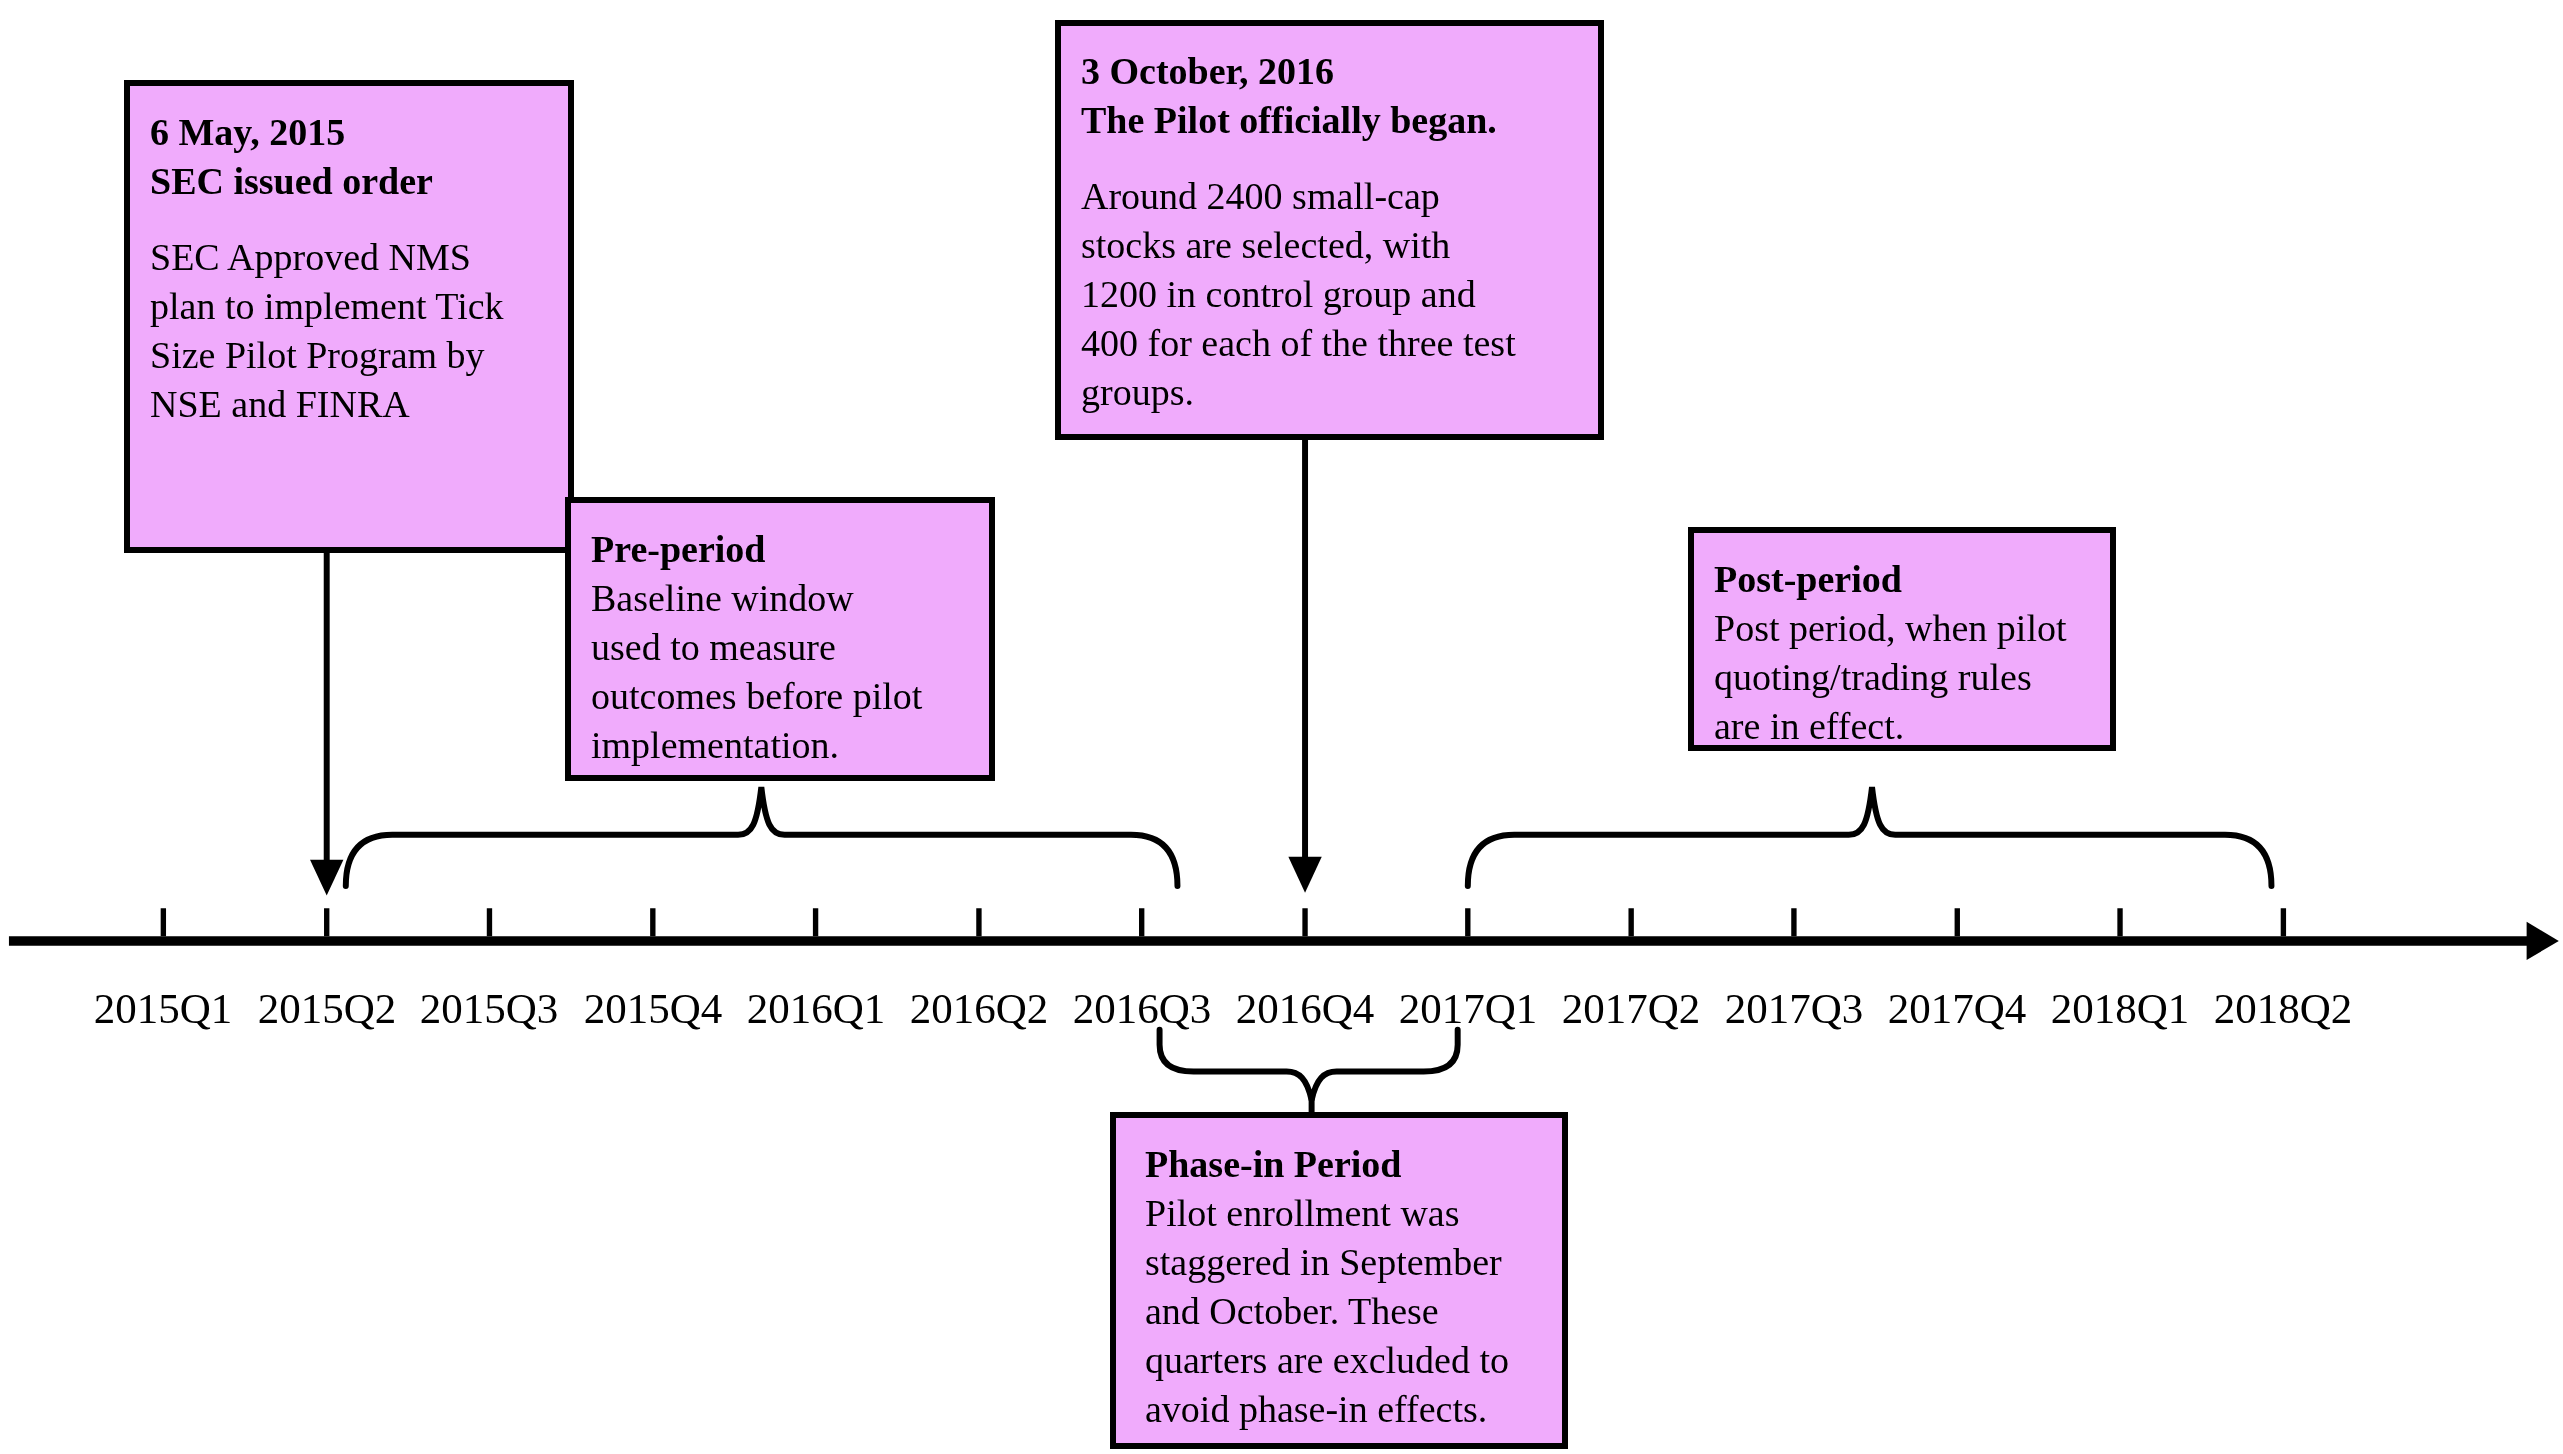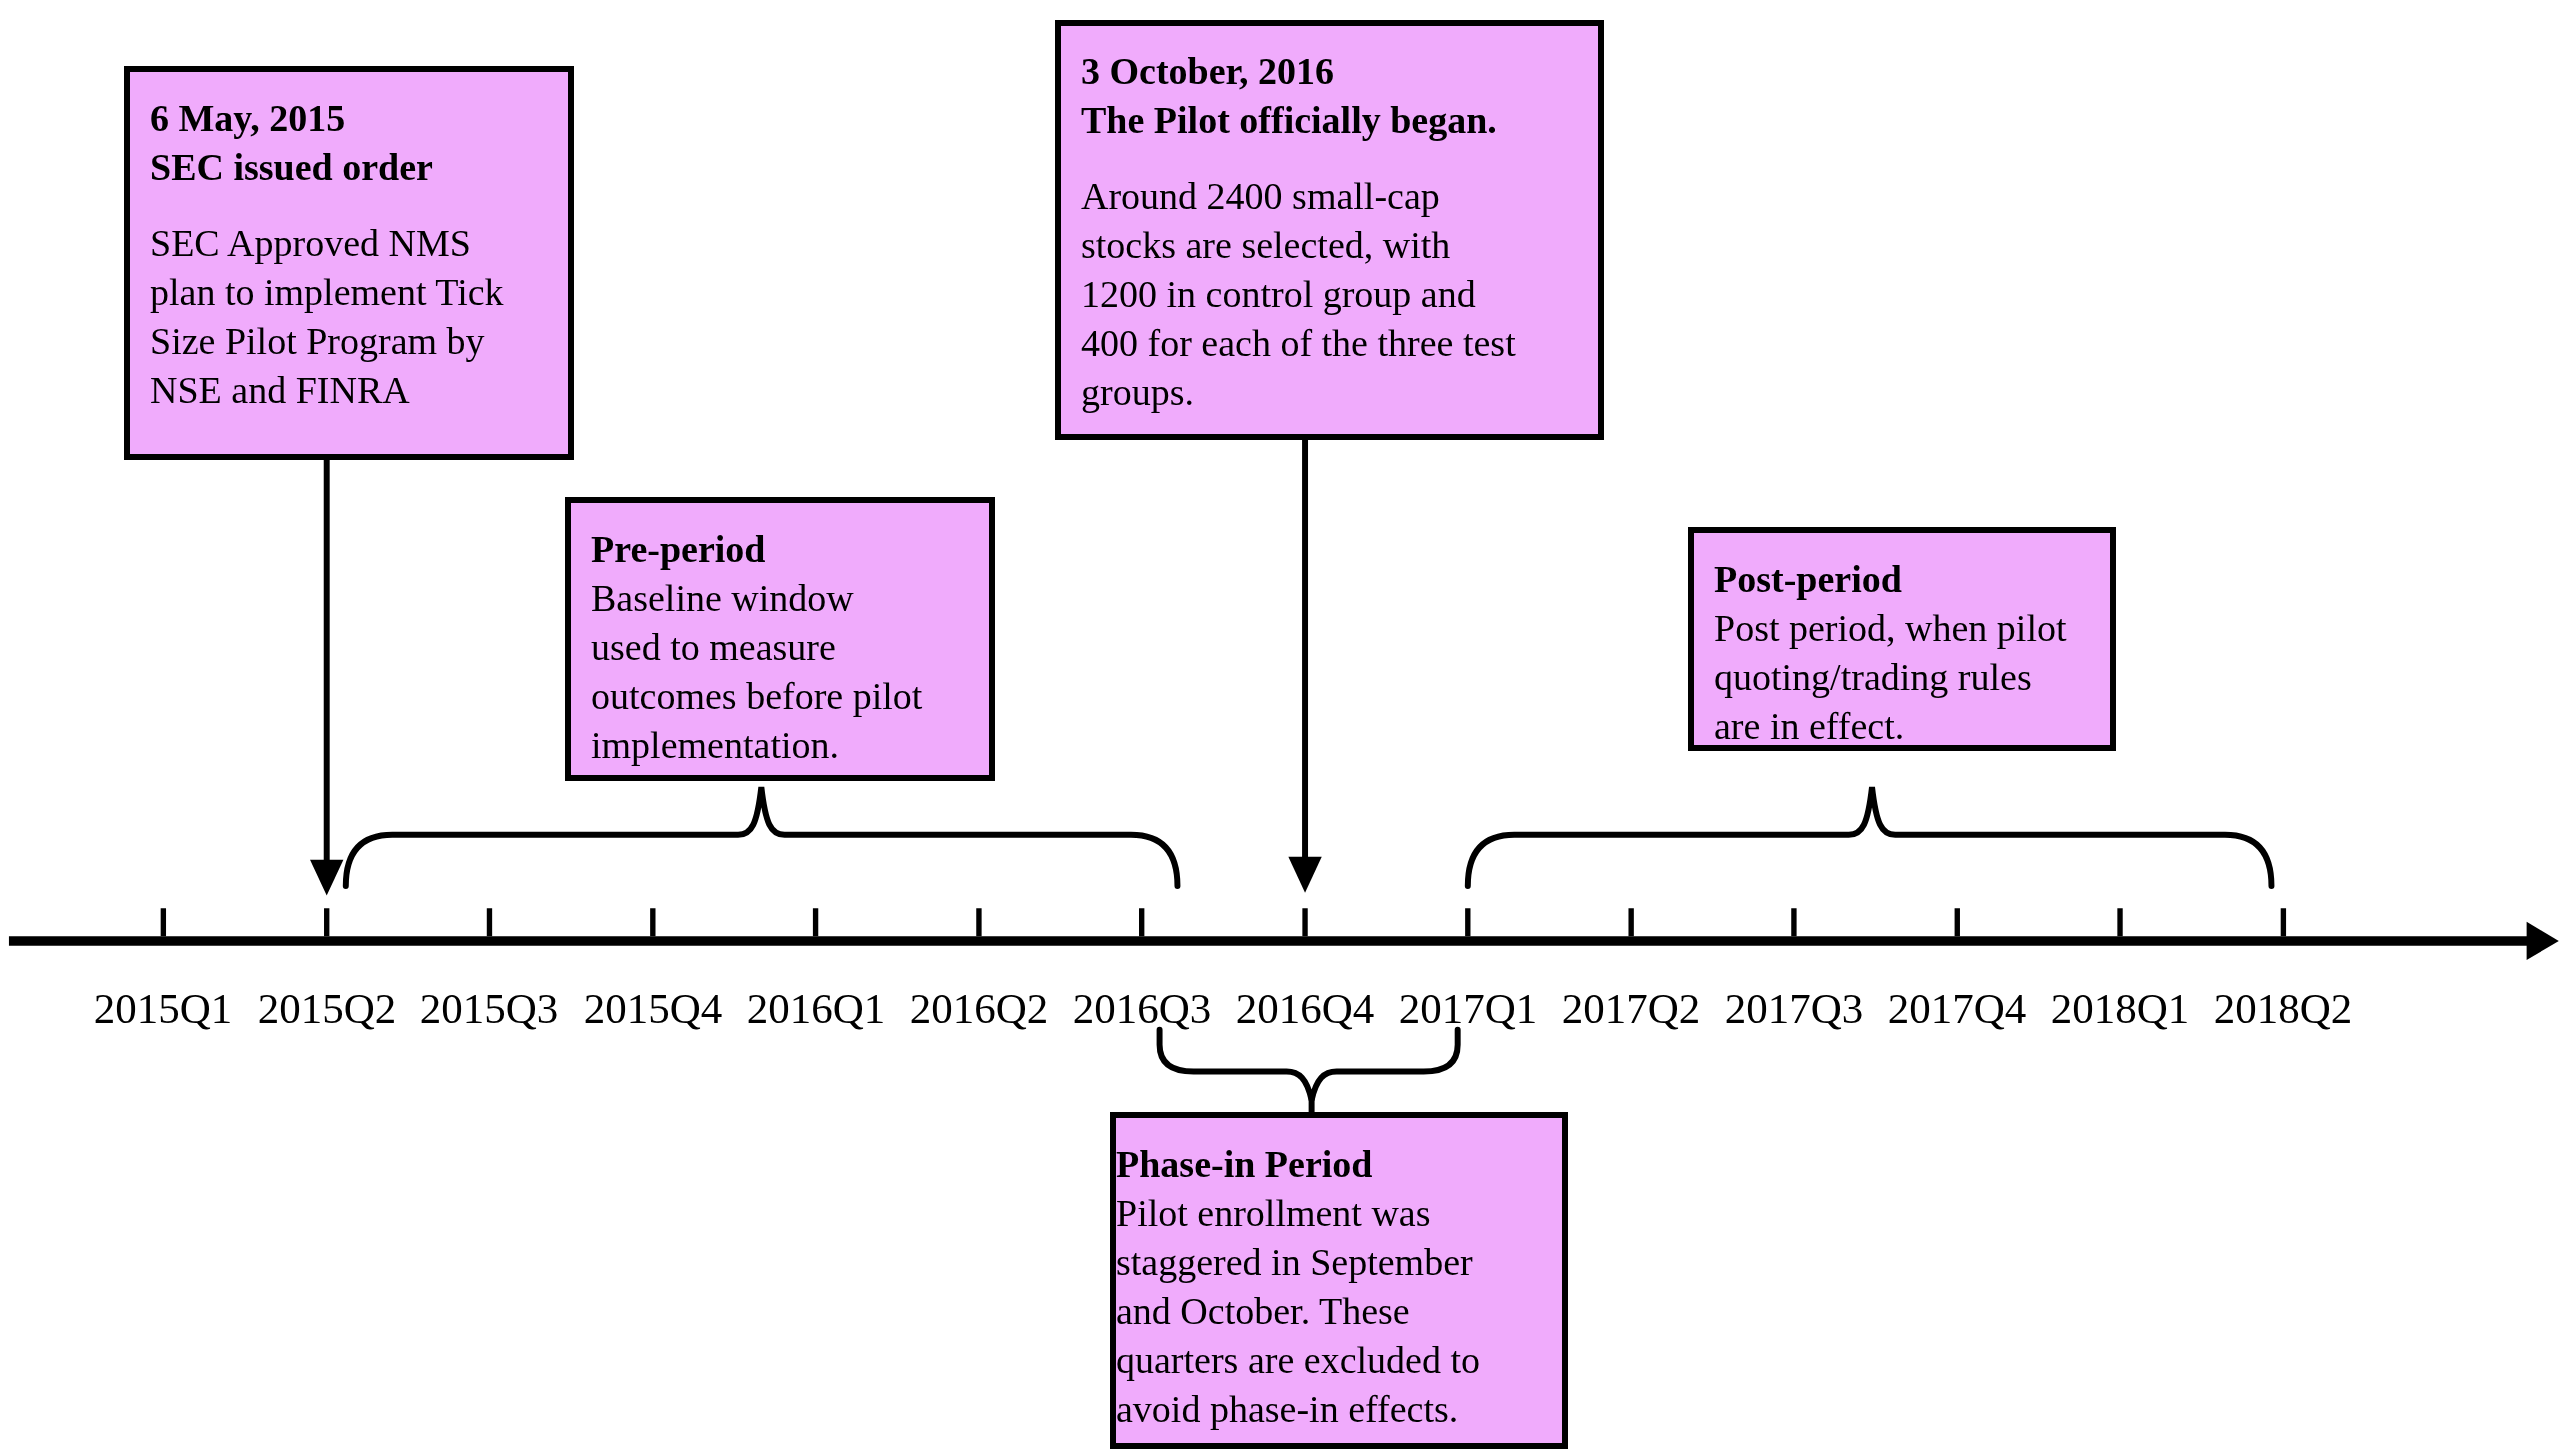--- a/index.html
+++ b/index.html
@@ -75,21 +75,21 @@
     </g>
 
     <path d="M580 1486 Q580 1400 658 1400 L1238 1400 C1261 1400 1270 1381 1277 1320 C1284 1381 1293 1400 1316 1400 L1897 1400 Q1975 1400 1975 1486" stroke="#000000" stroke-width="10" fill="none" stroke-linecap="round"></path>
 
     <path d="M2462 1486 Q2462 1400 2540 1400 L3101 1400 C3124 1400 3133 1381 3140 1320 C3147 1381 3156 1400 3179 1400 L3732 1400 Q3810 1400 3810 1486" stroke="#000000" stroke-width="10" fill="none" stroke-linecap="round"></path>
 
     <path d="M1945 1727 L1945 1752 Q1945 1797 2002 1797 L2158 1797 C2179 1797 2192 1809 2200 1845 C2208 1809 2221 1797 2242 1797 L2388 1797 Q2445 1797 2445 1752 L2445 1727" stroke="#000000" stroke-width="10" fill="none" stroke-linecap="round"></path>
     <path d="M2200 1840 L2200 1868" stroke="#000000" stroke-width="10" fill="none"></path>
   </svg>
 
-  <div class="note-box" style="left:124px; top:66px; width:450px; height:394px;">
+  <div class="note-box" style="left:124px; top:80px; width:450px; height:473px;">
     <div class="box-title">6 May, 2015
 SEC issued order</div>
     <div class="box-body gap-body">SEC Approved NMS
 plan to implement Tick
 Size Pilot Program by
 NSE and FINRA</div>
   </div>
 
   <div class="note-box" style="left:1055px; top:19.7px; width:549px; height:420px;">
     <div class="box-title">3 October, 2016
@@ -109,21 +109,21 @@
   </div>
 
   <div class="note-box" style="left:565px; top:497px; width:430px; height:284px;">
     <div class="box-title">Pre-period</div>
     <div class="box-body">Baseline window
 used to measure
 outcomes before pilot
 implementation.</div>
   </div>
 
-  <div class="note-box" style="left:1110px; top:1112px; width:458px; height:337px; padding-left:0; padding-right:14.3px;">
+  <div class="note-box" style="left:1110px; top:1112px; width:458px; height:337px; padding-left:29px; padding-right:14.3px;">
     <div class="box-title">Phase-in Period</div>
     <div class="box-body">Pilot enrollment was
 staggered in September
 and October. These
 quarters are excluded to
 avoid phase-in effects.</div>
   </div>
 
   <div class="q-label" style="left:163px;">2015Q1</div>
   <div class="q-label" style="left:327px;">2015Q2</div>

